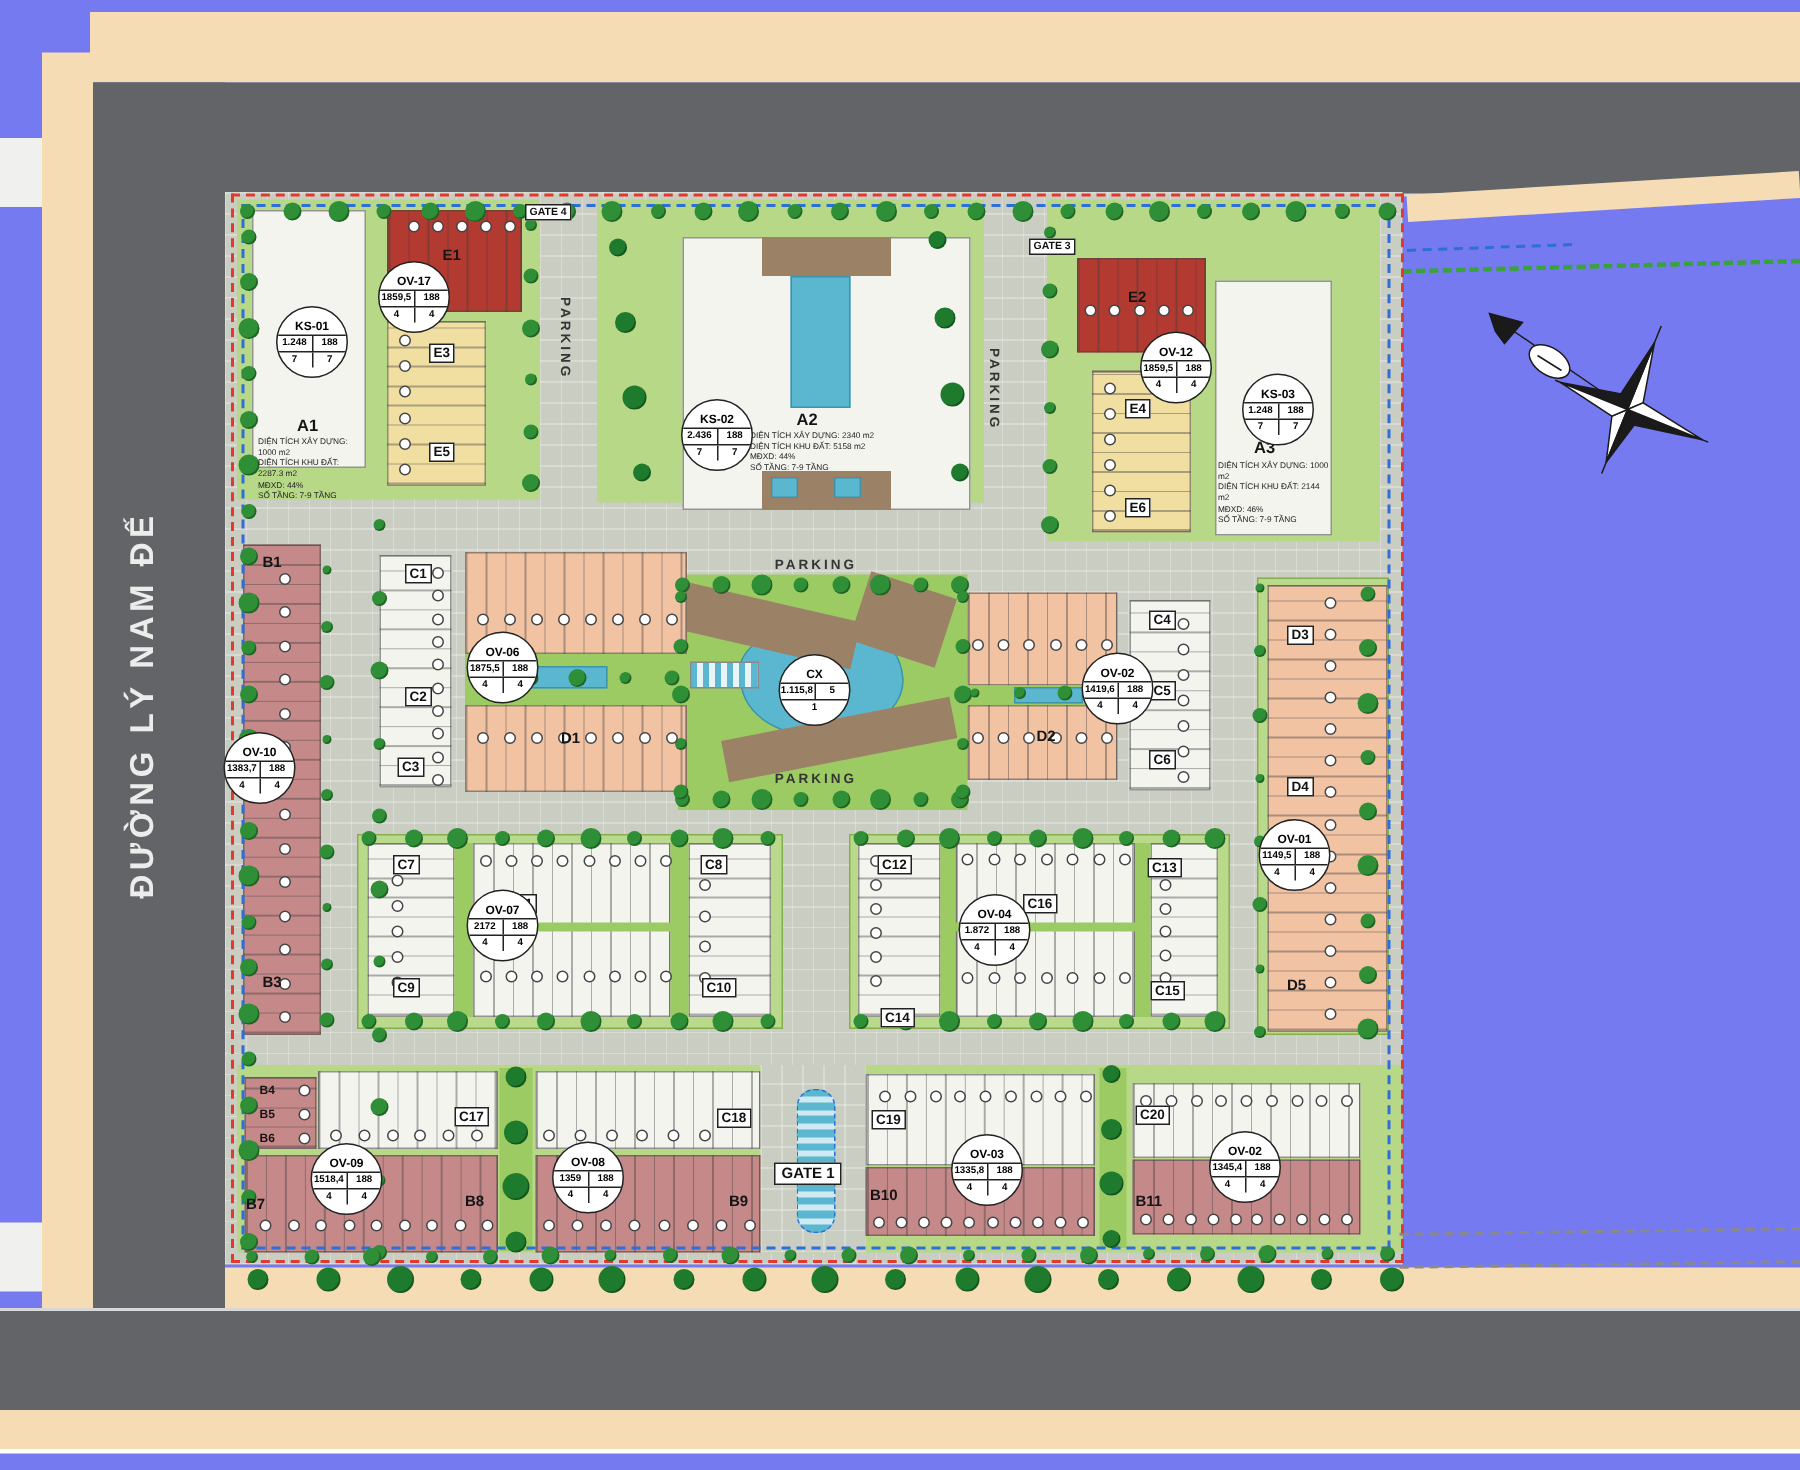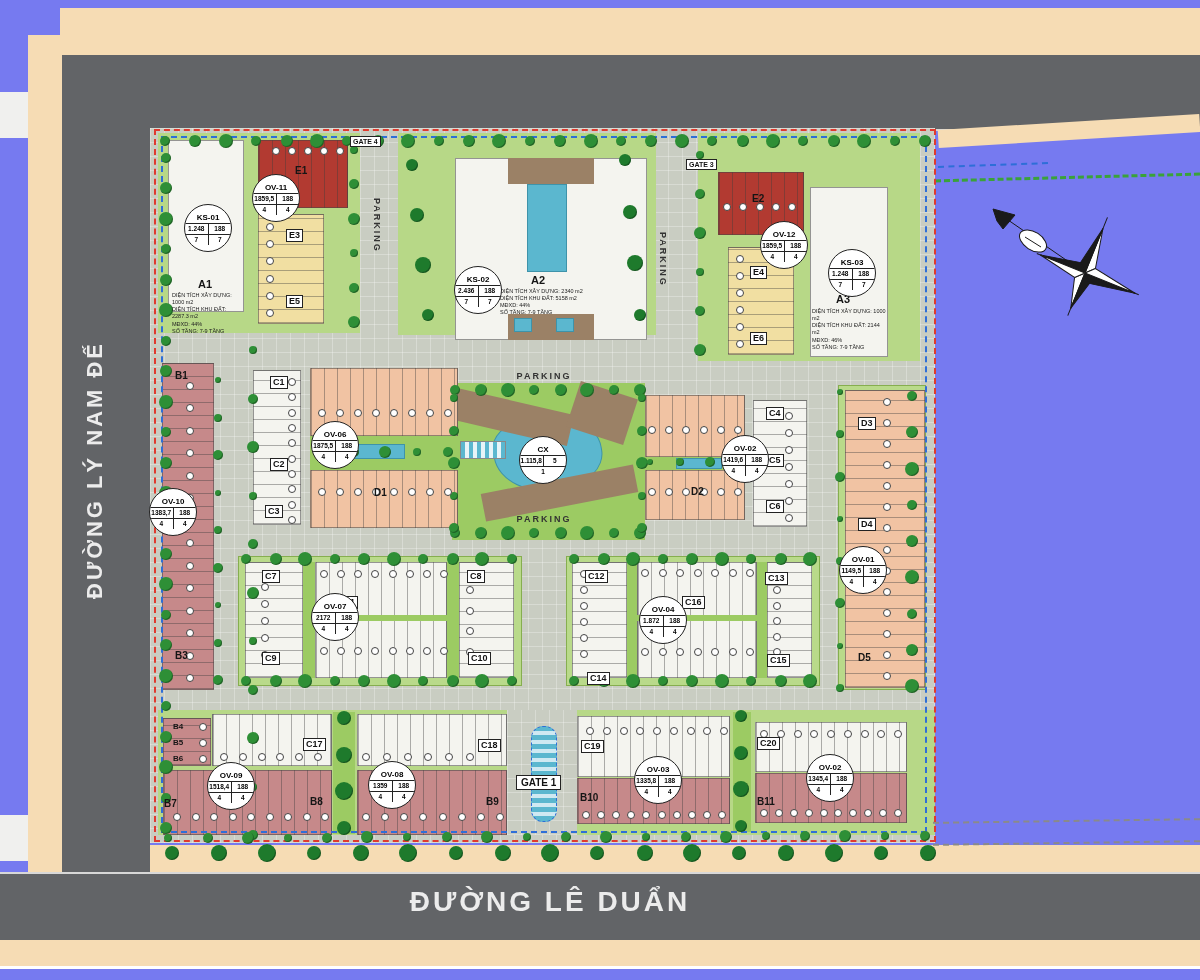--- a/index.html
+++ b/index.html
@@ -60,21 +60,20 @@
   <div class="abs road" style="left:60px;top:55px;width:1140px;height:74px;border-bottom:2px solid #d8d8d8"></div>
 
   <div class="abs band" style="left:28px;top:35px;width:34px;height:837px"></div>
   <div class="abs road" style="left:62px;top:55px;width:88px;height:817px"></div>
   <div class="abs street-label vtext" style="left:82px;top:290px;width:44px;height:360px;font-size:22px;transform:rotate(180deg)">ĐƯỜNG LÝ NAM ĐẾ</div>
   <div class="abs" style="left:0;top:92px;width:28px;height:46px;background:#f0f0ee"></div>
   <div class="abs" style="left:0;top:815px;width:28px;height:46px;background:#f0f0ee"></div>
 
   <div class="abs band" style="left:150px;top:845px;width:1050px;height:27px"></div>
   <div class="abs road" style="left:0;top:872px;width:1200px;height:68px;border-top:2px solid #d8d8d8"></div>
-  <div class="abs street-label" style="left:300px;top:886px;width:500px;font-size:28px">ĐƯỜNG LÊ DUẨN</div>
   <div class="abs band" style="left:0;top:940px;width:1200px;height:28px"></div>
   <div class="abs" style="left:0;top:966px;width:1200px;height:3px;background:#fff;z-index:3"></div>
 
   <div class="abs band" style="left:938px;top:122px;width:262px;height:18px;transform:rotate(-3.5deg)"></div>
   <div class="dashline" style="left:935px;top:176px;width:265px;border-top:3px dashed #3aa23a;transform:rotate(-1.5deg)"></div>
   <div class="dashline" style="left:938px;top:164px;width:110px;border-top:2px dashed #2e6ed8;transform:rotate(-2deg)"></div>
   <div class="dashline" style="left:933px;top:820px;width:267px;border-top:2px dashed #8a8a8a;transform:rotate(-0.8deg)"></div>
   <div class="dashline" style="left:933px;top:842px;width:267px;border-top:2px dashed #8a8a8a;transform:rotate(-0.8deg)"></div>
 
   <div class="abs site" style="left:150px;top:128px;width:785px;height:715px"></div>
@@ -258,21 +257,21 @@
       <div class="br">
         <span>1.248</span>
         <span>188</span>
       </div>
       <div class="br last">
         <span>7</span>
         <span>7</span>
       </div>
     </div>
     <div class="badge" style="left: 276px; top: 198px;">
-      <div class="bn">OV-11</div>
+      <div class="bn">OV-17</div>
       <div class="br">
         <span>1859,5</span>
         <span>188</span>
       </div>
       <div class="br last">
         <span>4</span>
         <span>4</span>
       </div>
     </div>
     <div class="badge" style="left: 478px; top: 290px;">

